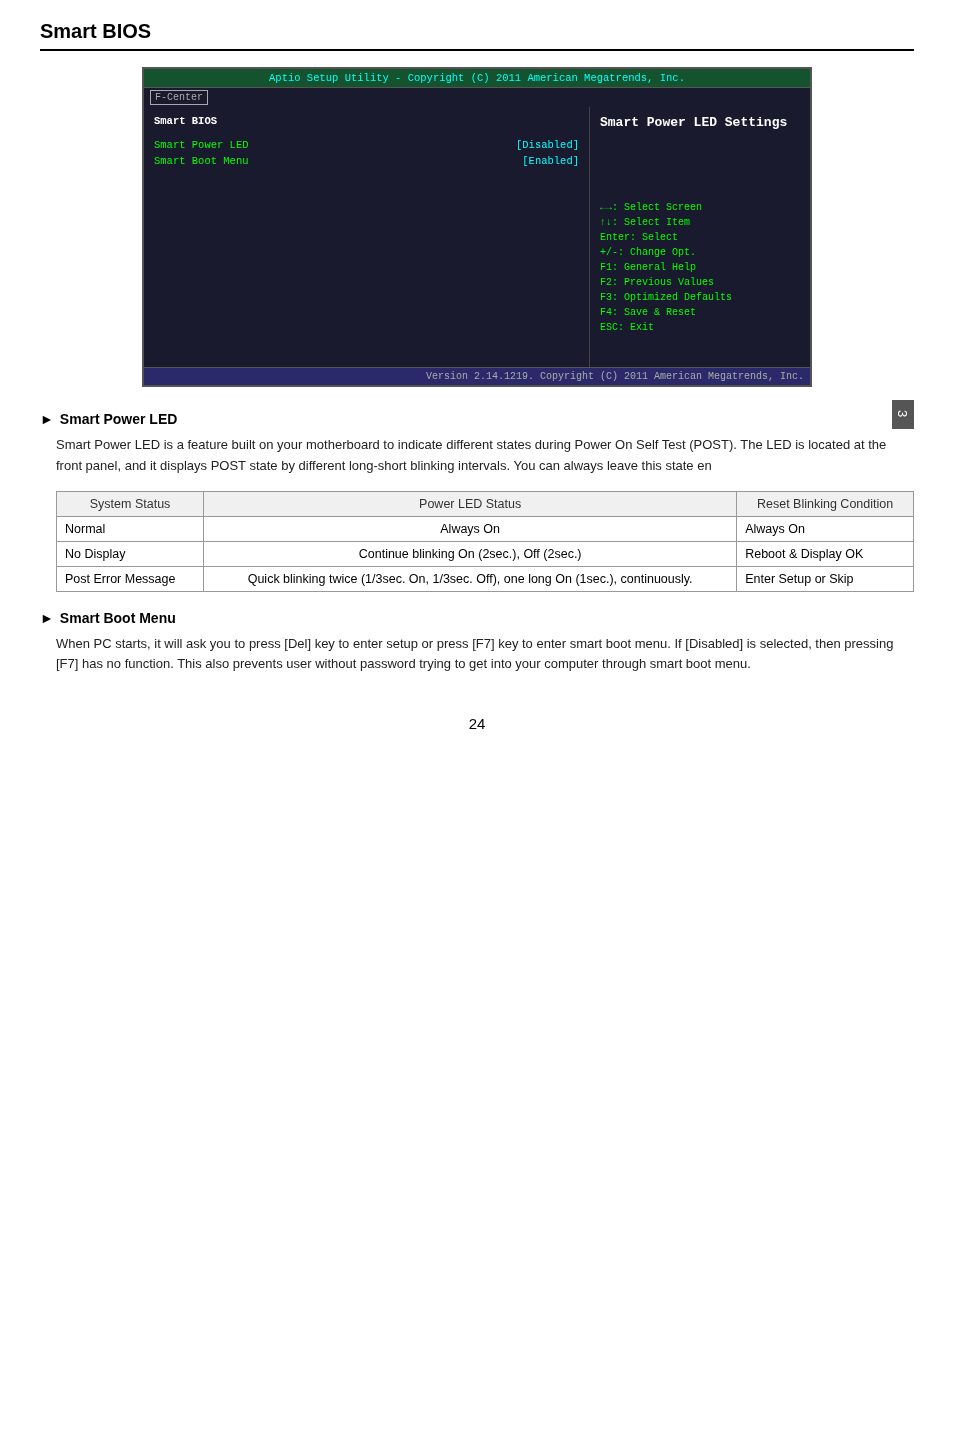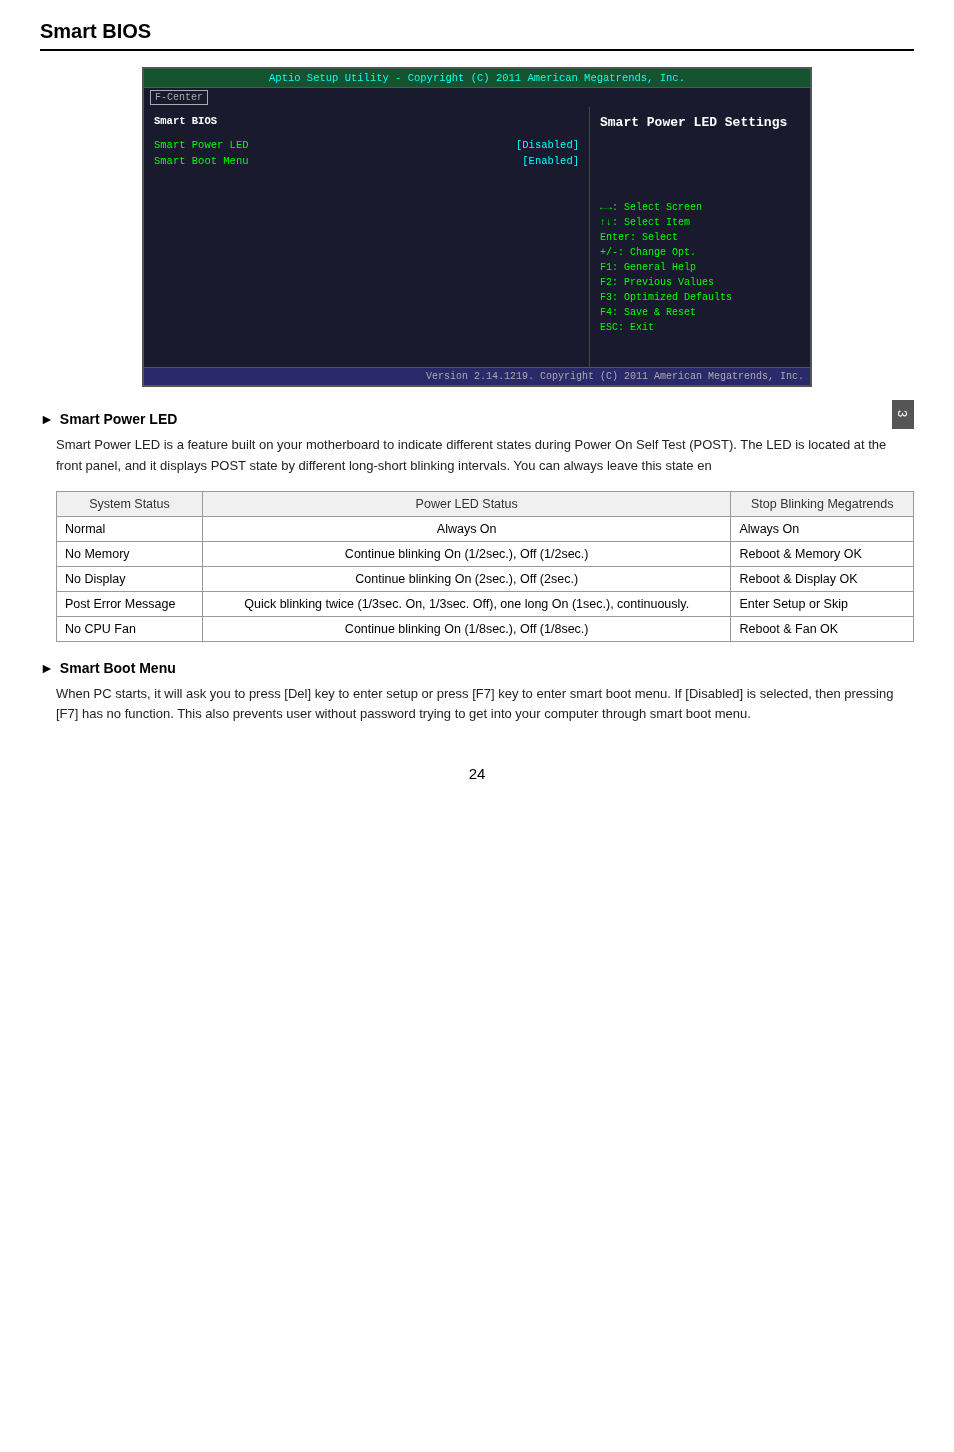--- a/index.html
+++ b/index.html
@@ -255,49 +255,39 @@
     <span>Smart Power LED</span>
   </div>
 
   <p class="section-desc">Smart Power LED is a feature built on your motherboard to indicate different states during Power On Self Test (POST). The LED is located at the front panel, and it displays POST state by different long-short blinking intervals. You can always leave this state en</p>
 
   <table class="data-table" id="power-led-table">
     <thead>
       <tr>
         <th id="th-system-status">System Status</th>
         <th id="th-power-led">Power LED Status</th>
-        <th id="th-stop-blinking">Stop Blinking Megatrends</th>
+        <th id="th-stop-blinking">Reset Blinking Condition</th>
       </tr>
     </thead>
     <tbody id="power-led-tbody">
     <tr>
           <td>Normal</td>
           <td>Always On</td>
           <td>Always On</td>
-        </tr>
-        <tr>
-          <td>No Memory</td>
-          <td>Continue blinking On (1/2sec.), Off (1/2sec.)</td>
-          <td>Reboot &amp; Memory OK</td>
         </tr>
         <tr>
           <td>No Display</td>
           <td>Continue blinking On (2sec.), Off (2sec.)</td>
           <td>Reboot &amp; Display OK</td>
         </tr>
         <tr>
           <td>Post Error Message</td>
           <td>Quick blinking twice (1/3sec. On, 1/3sec. Off), one long On (1sec.), continuously.</td>
           <td>Enter Setup or Skip</td>
         </tr>
-        <tr>
-          <td>No CPU Fan</td>
-          <td>Continue blinking On (1/8sec.), Off (1/8sec.)</td>
-          <td>Reboot &amp; Fan OK</td>
-        </tr>
       </tbody>
   </table>
 
   <div class="section-header">
     <span class="section-arrow">►</span>
     <span>Smart Boot Menu</span>
   </div>
 
   <p class="section-desc">When PC starts, it will ask you to press [Del] key to enter setup or press [F7] key to enter smart boot menu. If [Disabled] is selected, then pressing [F7] has no function. This also prevents user without password trying to get into your computer through smart boot menu.</p>
 

